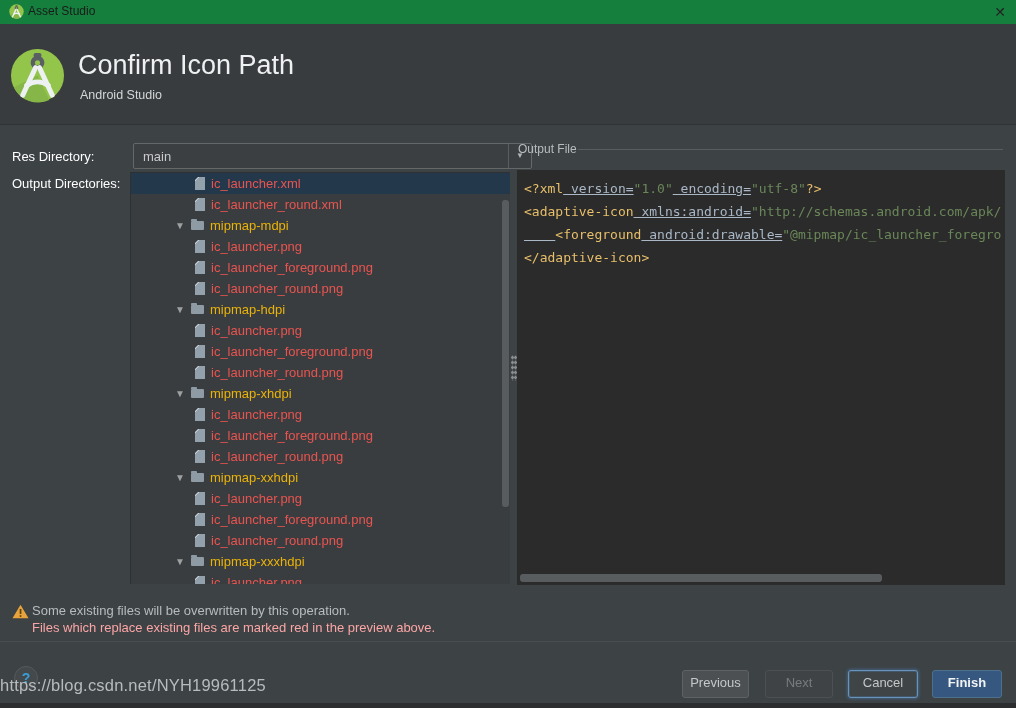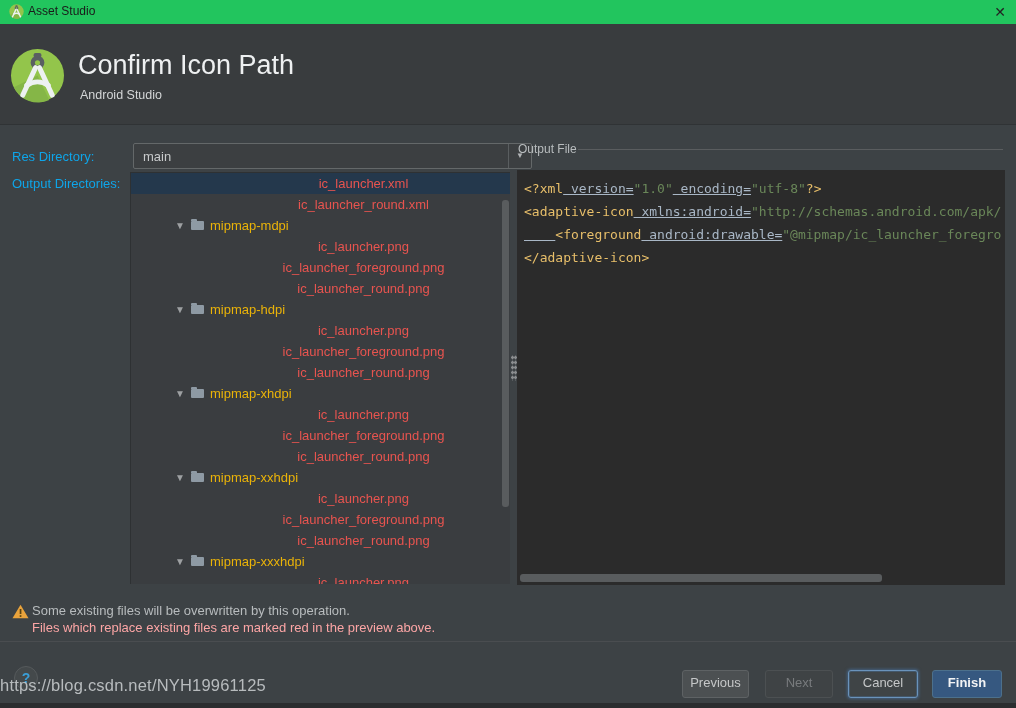--- a/index.html
+++ b/index.html
@@ -4,49 +4,49 @@
 <style>
   * { margin:0; padding:0; box-sizing:border-box; }
   html,body { background:#2a2c2e; }
   body { font-family:"Liberation Sans", sans-serif; }
   #app {
     position:relative; width:1016px; height:708px; overflow:hidden;
     background:#3d4245; user-select:none;
   }
 
   
-  .titlebar { position:absolute; left:0; top:0; width:1016px; height:40px; background:#22c55e; }
+  .titlebar { position:absolute; left:0; top:0; width:1016px; height:40px; background:#15803d; }
   .titlebar .app-icon { position:absolute; left:9px; top:4px; width:15px; height:15px; }
   .titlebar .title { position:absolute; left:28px; top:4px; font-size:12px; color:#1a1a1a; }
   .titlebar .close { position:absolute; right:5px; top:1px; width:22px; height:22px; text-align:center;
     line-height:22px; font-size:14px; color:#222; cursor:pointer; }
 
   
   .wheader { position:absolute; left:0; top:24px; width:1016px; height:101px; background:#393c3e; border-bottom:1px solid #303335; }
   .wheader .logo { position:absolute; left:10px; top:24px; width:55px; height:55px; }
   .wheader .wtitle { position:absolute; left:78px; top:26px; font-size:27px; font-weight:400; color:#eef0f1; }
   .wheader .wsub { position:absolute; left:80px; top:64px; font-size:12.5px; color:#d4d6d7; }
 
   
-  .lbl { position:absolute; font-size:13px; color:#0ea5e9; }
+  .lbl { position:absolute; font-size:13px; color:#ffffff; }
 
   
   .combo { position:absolute; left:133px; top:143px; width:399px; height:26px; background:#3c3f41;
     border:1px solid #646869; border-radius:2px; }
   .combo .val { position:absolute; left:9px; top:5px; font-size:13px; color:#c8cacb; }
   .combo .arrow-btn { position:absolute; right:0; top:0; width:23px; height:24px; border-left:1px solid #5a5e60;
     text-align:center; line-height:24px; font-size:8px; color:#b0b3b5; cursor:pointer; }
 
   
   .tree { position:absolute; left:130px; top:172px; width:380px; height:412px; background:#3a3d40;
     border-top:1px solid #2e3133; border-left:1px solid #2e3133; overflow:hidden; }
   .tree-row { position:relative; height:21px; line-height:21px; white-space:nowrap; display:flex; align-items:center; cursor:pointer; }
   .tree-row.selected { background:var(--selection,#24384c); }
   .tree-row.folder { padding-left:44px; }
-  .tree-row.file { padding-left:86px;flex-direction:column; }
+  .tree-row.file { padding-left:64px; }
   .tw-arrow { width:16px; font-size:10px; color:#9da0a2; }
   .tw-folder { width:13px; height:9px; background:#8e9aa4; border-radius:1px; position:relative; margin-right:6px; }
   .tw-folder::before { content:""; position:absolute; left:0; top:-2px; width:6px; height:2px; background:#8e9aa4; border-radius:1px 1px 0 0; }
   .tw-file { width:10px; height:13px; margin-right:6px;
     background:linear-gradient(135deg,#c9d1d6 0 3px,#93a1ac 3px);
     clip-path:polygon(3px 0,100% 0,100% 100%,0 100%,0 3px); }
   .tw-label { font-size:13px; color:#eab308; }
   .tree-row.file .tw-label { color:var(--overwrite-red,#e8544f); }
   .tree-vsb { position:absolute; right:1px; top:28px; width:7px; height:307px; background:#595c5e; border-radius:3px; }
 

